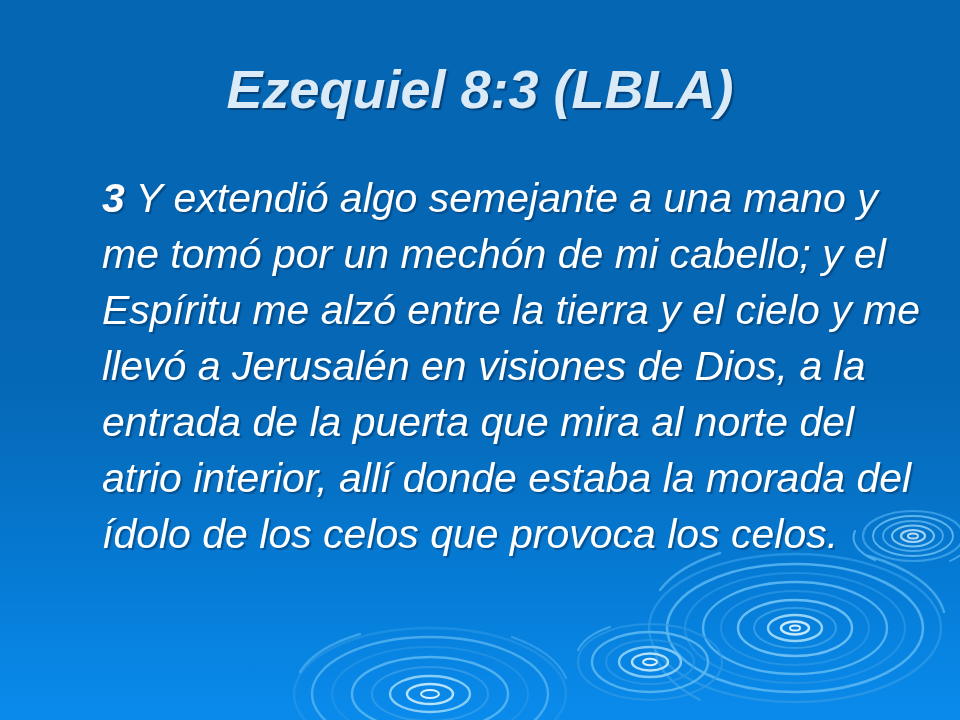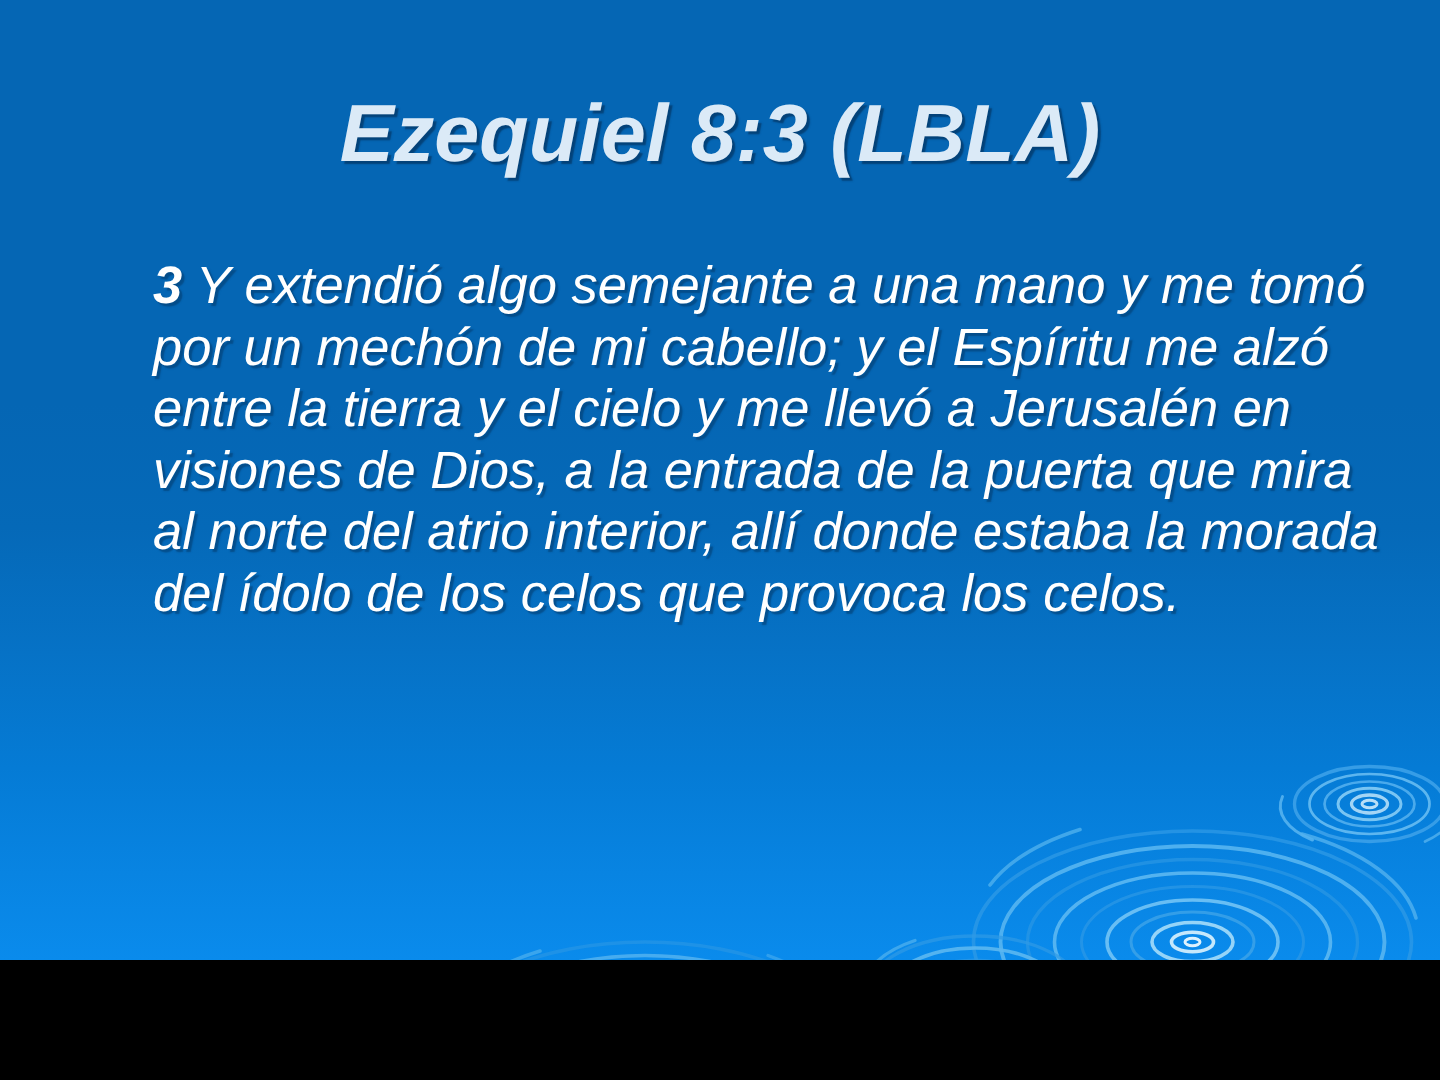--- a/index.html
+++ b/index.html
@@ -4,21 +4,21 @@
 <style>
   html, body {
     margin: 0;
     padding: 0;
     background: #000;
   }
 
   #slide {
     position: relative;
     width: 960px;
-    height: 640px;
+    height: 720px;
     overflow: hidden;
     
     background: linear-gradient(to bottom,
         #0566b4 0%,
         #0566b4 42%,
         #0569b8 55%,
         #0672c6 68%,
         #057bd5 80%,
         #0884e2 91%,
         #0a8bec 100%);
@@ -52,23 +52,23 @@
     text-shadow: 2px 2px 1px rgba(3, 60, 110, 0.85);
     white-space: nowrap;
   }
 
   
   #body-text {
     position: absolute;
     left: 102px;
     top: 170px;
     width: 830px;
-    font-size: 35px;
+    font-size: 41px;
     font-style: italic;
-    line-height: 41px;
+    line-height: 56px;
     color: #ffffff;
     text-shadow: 2px 2px 1px rgba(3, 60, 110, 0.6);
   }
   #body-text .verse-num {
     font-weight: bold;
     font-style: italic;
   }
 </style>
 </head>
 <body>

